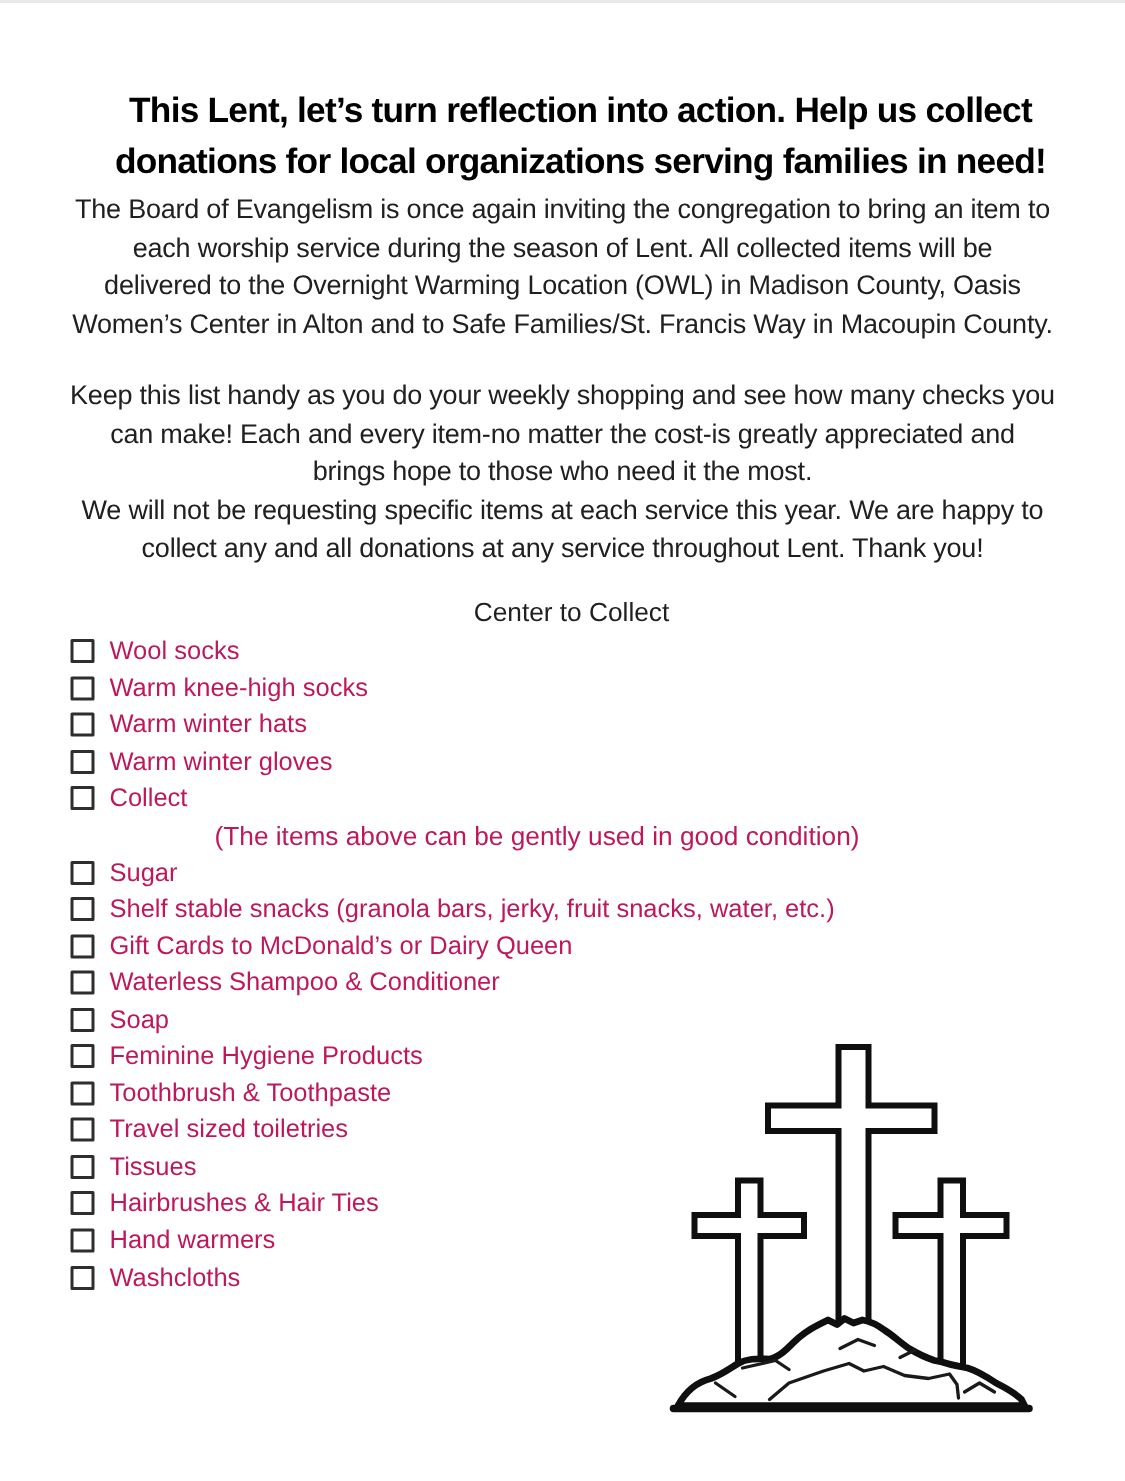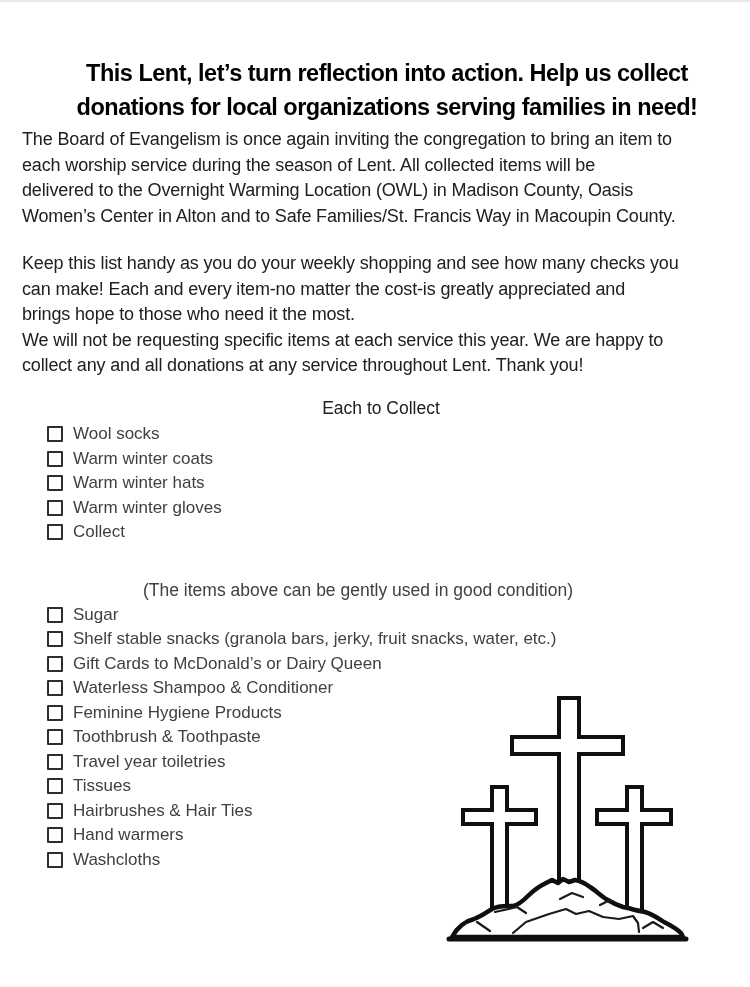--- a/index.html
+++ b/index.html
@@ -7,37 +7,37 @@
     position:relative;width:750px;height:987px;background:#ffffff;overflow:hidden;
     font-family:"Liberation Sans",sans-serif;color:#202020;
   }
   .top-edge{position:absolute;top:0;left:0;width:750px;height:2px;background:#e9e9e9;}
   .headline{
     position:absolute;top:44px;left:0;width:750px;margin:12px;
     text-align:center;font-size:23.5px;line-height:34px;font-weight:700;
     letter-spacing:-0.5px;color:#000;white-space:pre-line;
   }
   .para{
-    position:absolute;left:22px;width:706px;margin:0;
+    position:absolute;left:22px;width:706px;margin:0;text-align:center;
     font-size:18px;line-height:25.5px;letter-spacing:-0.15px;white-space:pre-line;
   }
   .p1{top:127px;}
   .p2{top:251px;}
   .items-heading{
     position:absolute;top:398px;left:0;width:750px;text-align:center;
     font-size:17.5px;text-indent:12px;
   }
   .checklist{position:absolute;top:422px;left:47px;width:680px;}
   .row{display:flex;align-items:center;height:24.55px;}
   .row .box{
     flex:0 0 auto;width:12px;height:12px;border:2px solid #2e2e2e;
     background:#fff;margin-right:10px;border-radius:1px;
   }
-  .row .label{font-size:17px;white-space:nowrap;color:#404040;}
-  .row.note{padding-left:96px;margin-top:33px;}
+  .row .label{font-size:17px;white-space:nowrap;color:#be185d;}
+  .row.note{padding-left:96px;}
   .row.note .label{font-size:17.5px;}
   .crosses{position:absolute;left:440px;top:690px;}
 </style>
 </head>
 <body>
 
 <div class="page">
   <div class="top-edge"></div>
 
   <h1 class="headline">This Lent, let’s turn reflection into action. Help us collect
@@ -46,30 +46,30 @@
   <p class="para p1">The Board of Evangelism is once again inviting the congregation to bring an item to
 each worship service during the season of Lent. All collected items will be
 delivered to the Overnight Warming Location (OWL) in Madison County, Oasis
 Women’s Center in Alton and to Safe Families/St. Francis Way in Macoupin County.</p>
   <p class="para p2">Keep this list handy as you do your weekly shopping and see how many checks you
 can make! Each and every item-no matter the cost-is greatly appreciated and
 brings hope to those who need it the most.
 We will not be requesting specific items at each service this year. We are happy to
 collect any and all donations at any service throughout Lent. Thank you!</p>
 
-  <div class="items-heading">Each to Collect</div>
+  <div class="items-heading">Center to Collect</div>
 
   <div class="checklist" id="checklist">
       <div class="row">
         <span class="box"></span>
         <span class="label">Wool socks</span>
       </div>
       <div class="row">
         <span class="box"></span>
-        <span class="label">Warm winter coats</span>
+        <span class="label">Warm knee-high socks</span>
       </div>
       <div class="row">
         <span class="box"></span>
         <span class="label">Warm winter hats</span>
       </div>
       <div class="row">
         <span class="box"></span>
         <span class="label">Warm winter gloves</span>
       </div>
       <div class="row">
@@ -90,29 +90,33 @@
       <div class="row">
         <span class="box"></span>
         <span class="label">Gift Cards to McDonald’s or Dairy Queen</span>
       </div>
       <div class="row">
         <span class="box"></span>
         <span class="label">Waterless Shampoo &amp; Conditioner</span>
       </div>
       <div class="row">
         <span class="box"></span>
+        <span class="label">Soap</span>
+      </div>
+      <div class="row">
+        <span class="box"></span>
         <span class="label">Feminine Hygiene Products</span>
       </div>
       <div class="row">
         <span class="box"></span>
         <span class="label">Toothbrush &amp; Toothpaste</span>
       </div>
       <div class="row">
         <span class="box"></span>
-        <span class="label">Travel year toiletries</span>
+        <span class="label">Travel sized toiletries</span>
       </div>
       <div class="row">
         <span class="box"></span>
         <span class="label">Tissues</span>
       </div>
       <div class="row">
         <span class="box"></span>
         <span class="label">Hairbrushes &amp; Hair Ties</span>
       </div>
       <div class="row">

